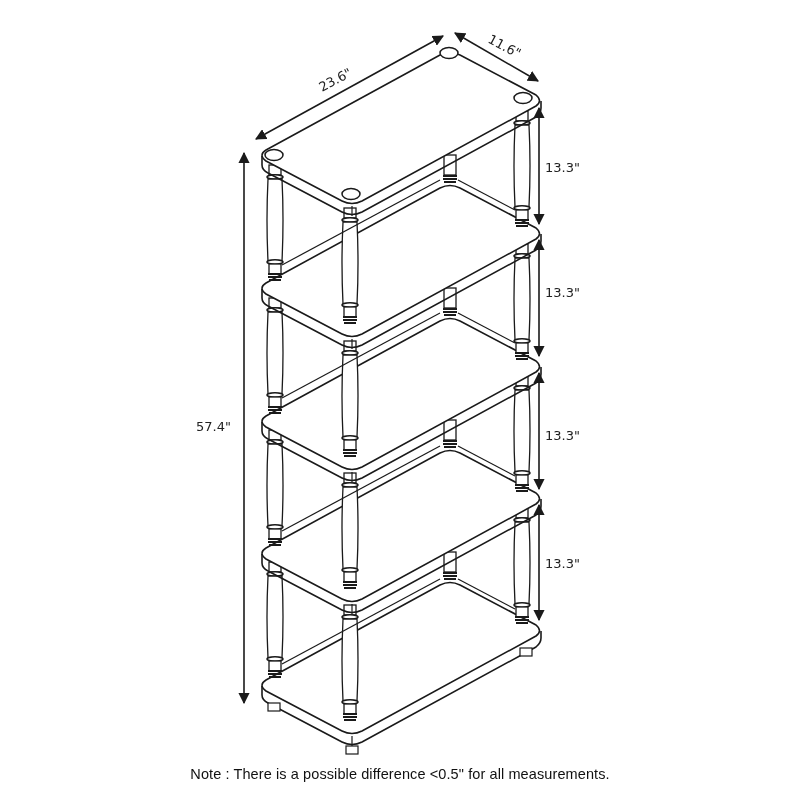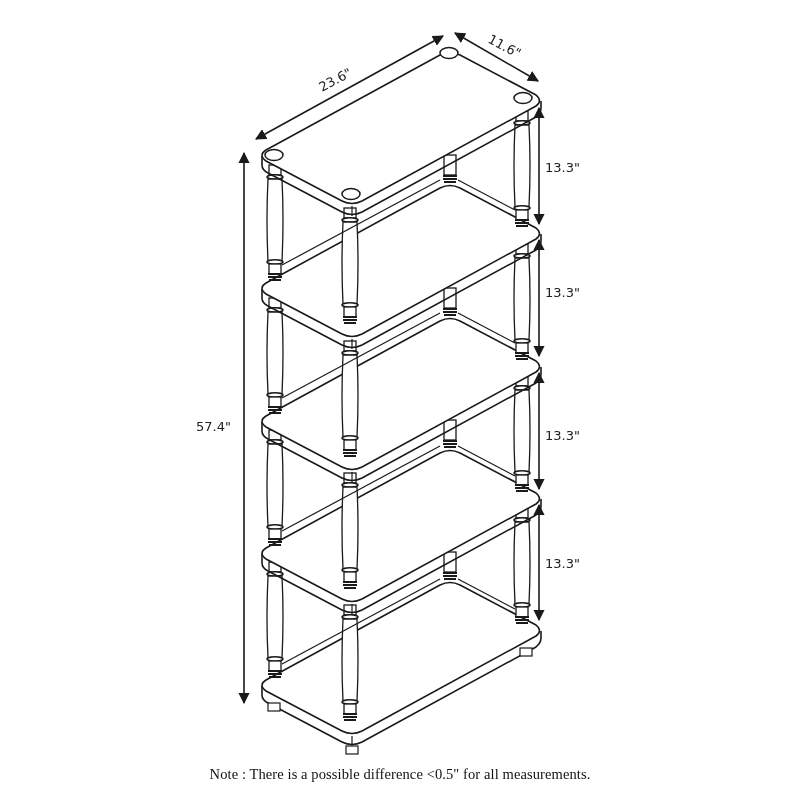--- a/index.html
+++ b/index.html
@@ -1,19 +1,19 @@
 <!DOCTYPE html>
 <html><head>
 <meta charset="utf-8">
 <style>
   html, body { margin: 0; padding: 0; background: #ffffff; }
   body { width: 800px; height: 800px; position: relative; overflow: hidden; font-family: "DejaVu Sans", sans-serif; }
   #diagram { position: absolute; left: 0; top: 0; width: 800px; height: 800px; }
   .dim-label { font-family: "DejaVu Sans", sans-serif; font-size: 13px; fill: #222; }
-  .note { position: absolute; left: 0; width: 800px; top: 766px; text-align: center; font-size: 14.5px; color: #111; font-family: Liberation Serif, serif; letter-spacing: 0.1px; }
+  .note { position: absolute; left: 0; width: 800px; top: 766px; text-align: center; font-size: 14.5px; color: #111; font-family: Liberation Sans, sans-serif; letter-spacing: 0.1px; }
 </style>
 </head>
 <body>
 
 <svg id="diagram" viewBox="0 0 800 800" xmlns="http://www.w3.org/2000/svg">
   <defs>
     <marker id="arr" viewBox="0 0 10 10" refX="9" refY="5" markerWidth="7" markerHeight="7" orient="auto-start-reverse">
       <path d="M0,0 L10,5 L0,10 z" fill="#1a1a1a"></path>
     </marker>
 

